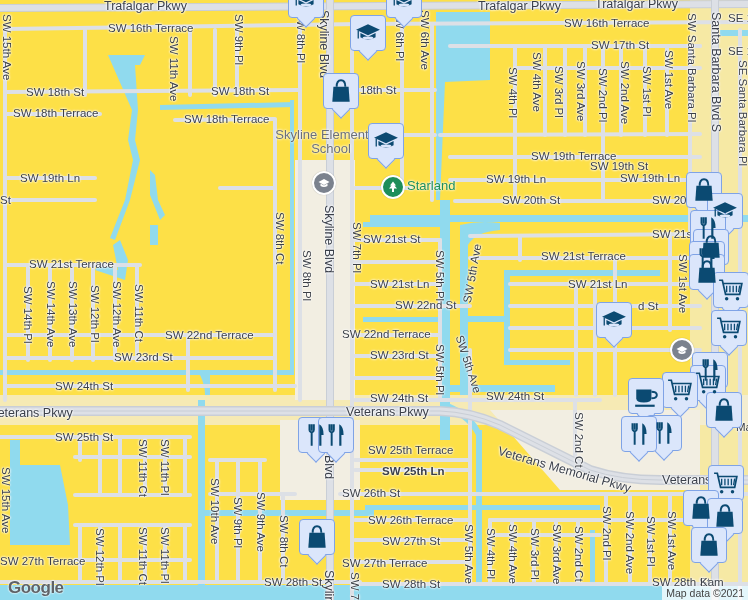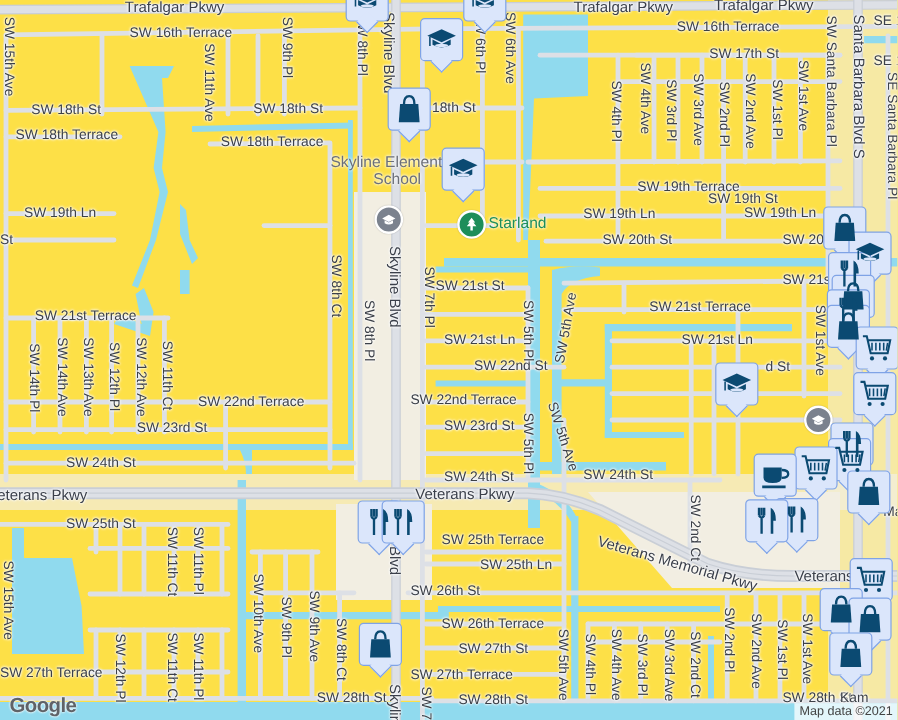--- a/index.html
+++ b/index.html
@@ -234,21 +234,21 @@
   <div class="lbl" style="left:370px;top:350px;">SW 23rd St</div>
   <div class="lbl" style="left:55px;top:381px;">SW 24th St</div>
   <div class="lbl" style="left:370px;top:393px;">SW 24th St</div>
   <div class="lbl" style="left:486px;top:391px;">SW 24th St</div>
   <div class="lbl major" style="left:-10px;top:407px;">Veterans Pkwy</div>
   <div class="lbl major" style="left:346px;top:406px;">Veterans Pkwy</div>
   <div class="lbl major" style="left:500px;top:445px;transform:rotate(16deg);transform-origin:0 0;">Veterans Memorial Pkwy</div>
   <div class="lbl major" style="left:662px;top:474px;">Veterans</div>
   <div class="lbl" style="left:55px;top:432px;">SW 25th St</div>
   <div class="lbl" style="left:368px;top:445px;">SW 25th Terrace</div>
-  <div class="lbl" style="left:400px;top:466px;">SW 25th Ln</div>
+  <div class="lbl" style="left:382px;top:466px;font-weight:bold;">SW 25th Ln</div>
   <div class="lbl" style="left:342px;top:488px;">SW 26th St</div>
   <div class="lbl" style="left:368px;top:515px;">SW 26th Terrace</div>
   <div class="lbl" style="left:382px;top:536px;">SW 27th St</div>
   <div class="lbl" style="left:0px;top:556px;">SW 27th Terrace</div>
   <div class="lbl" style="left:342px;top:558px;">SW 27th Terrace</div>
   <div class="lbl" style="left:264px;top:577px;">SW 28th St</div>
   <div class="lbl" style="left:382px;top:579px;">SW 28th St</div>
   <div class="lbl" style="left:652px;top:577px;">SW 28th St</div>
   <div class="lbl" style="left:700px;top:577px;">Kam</div>
 

